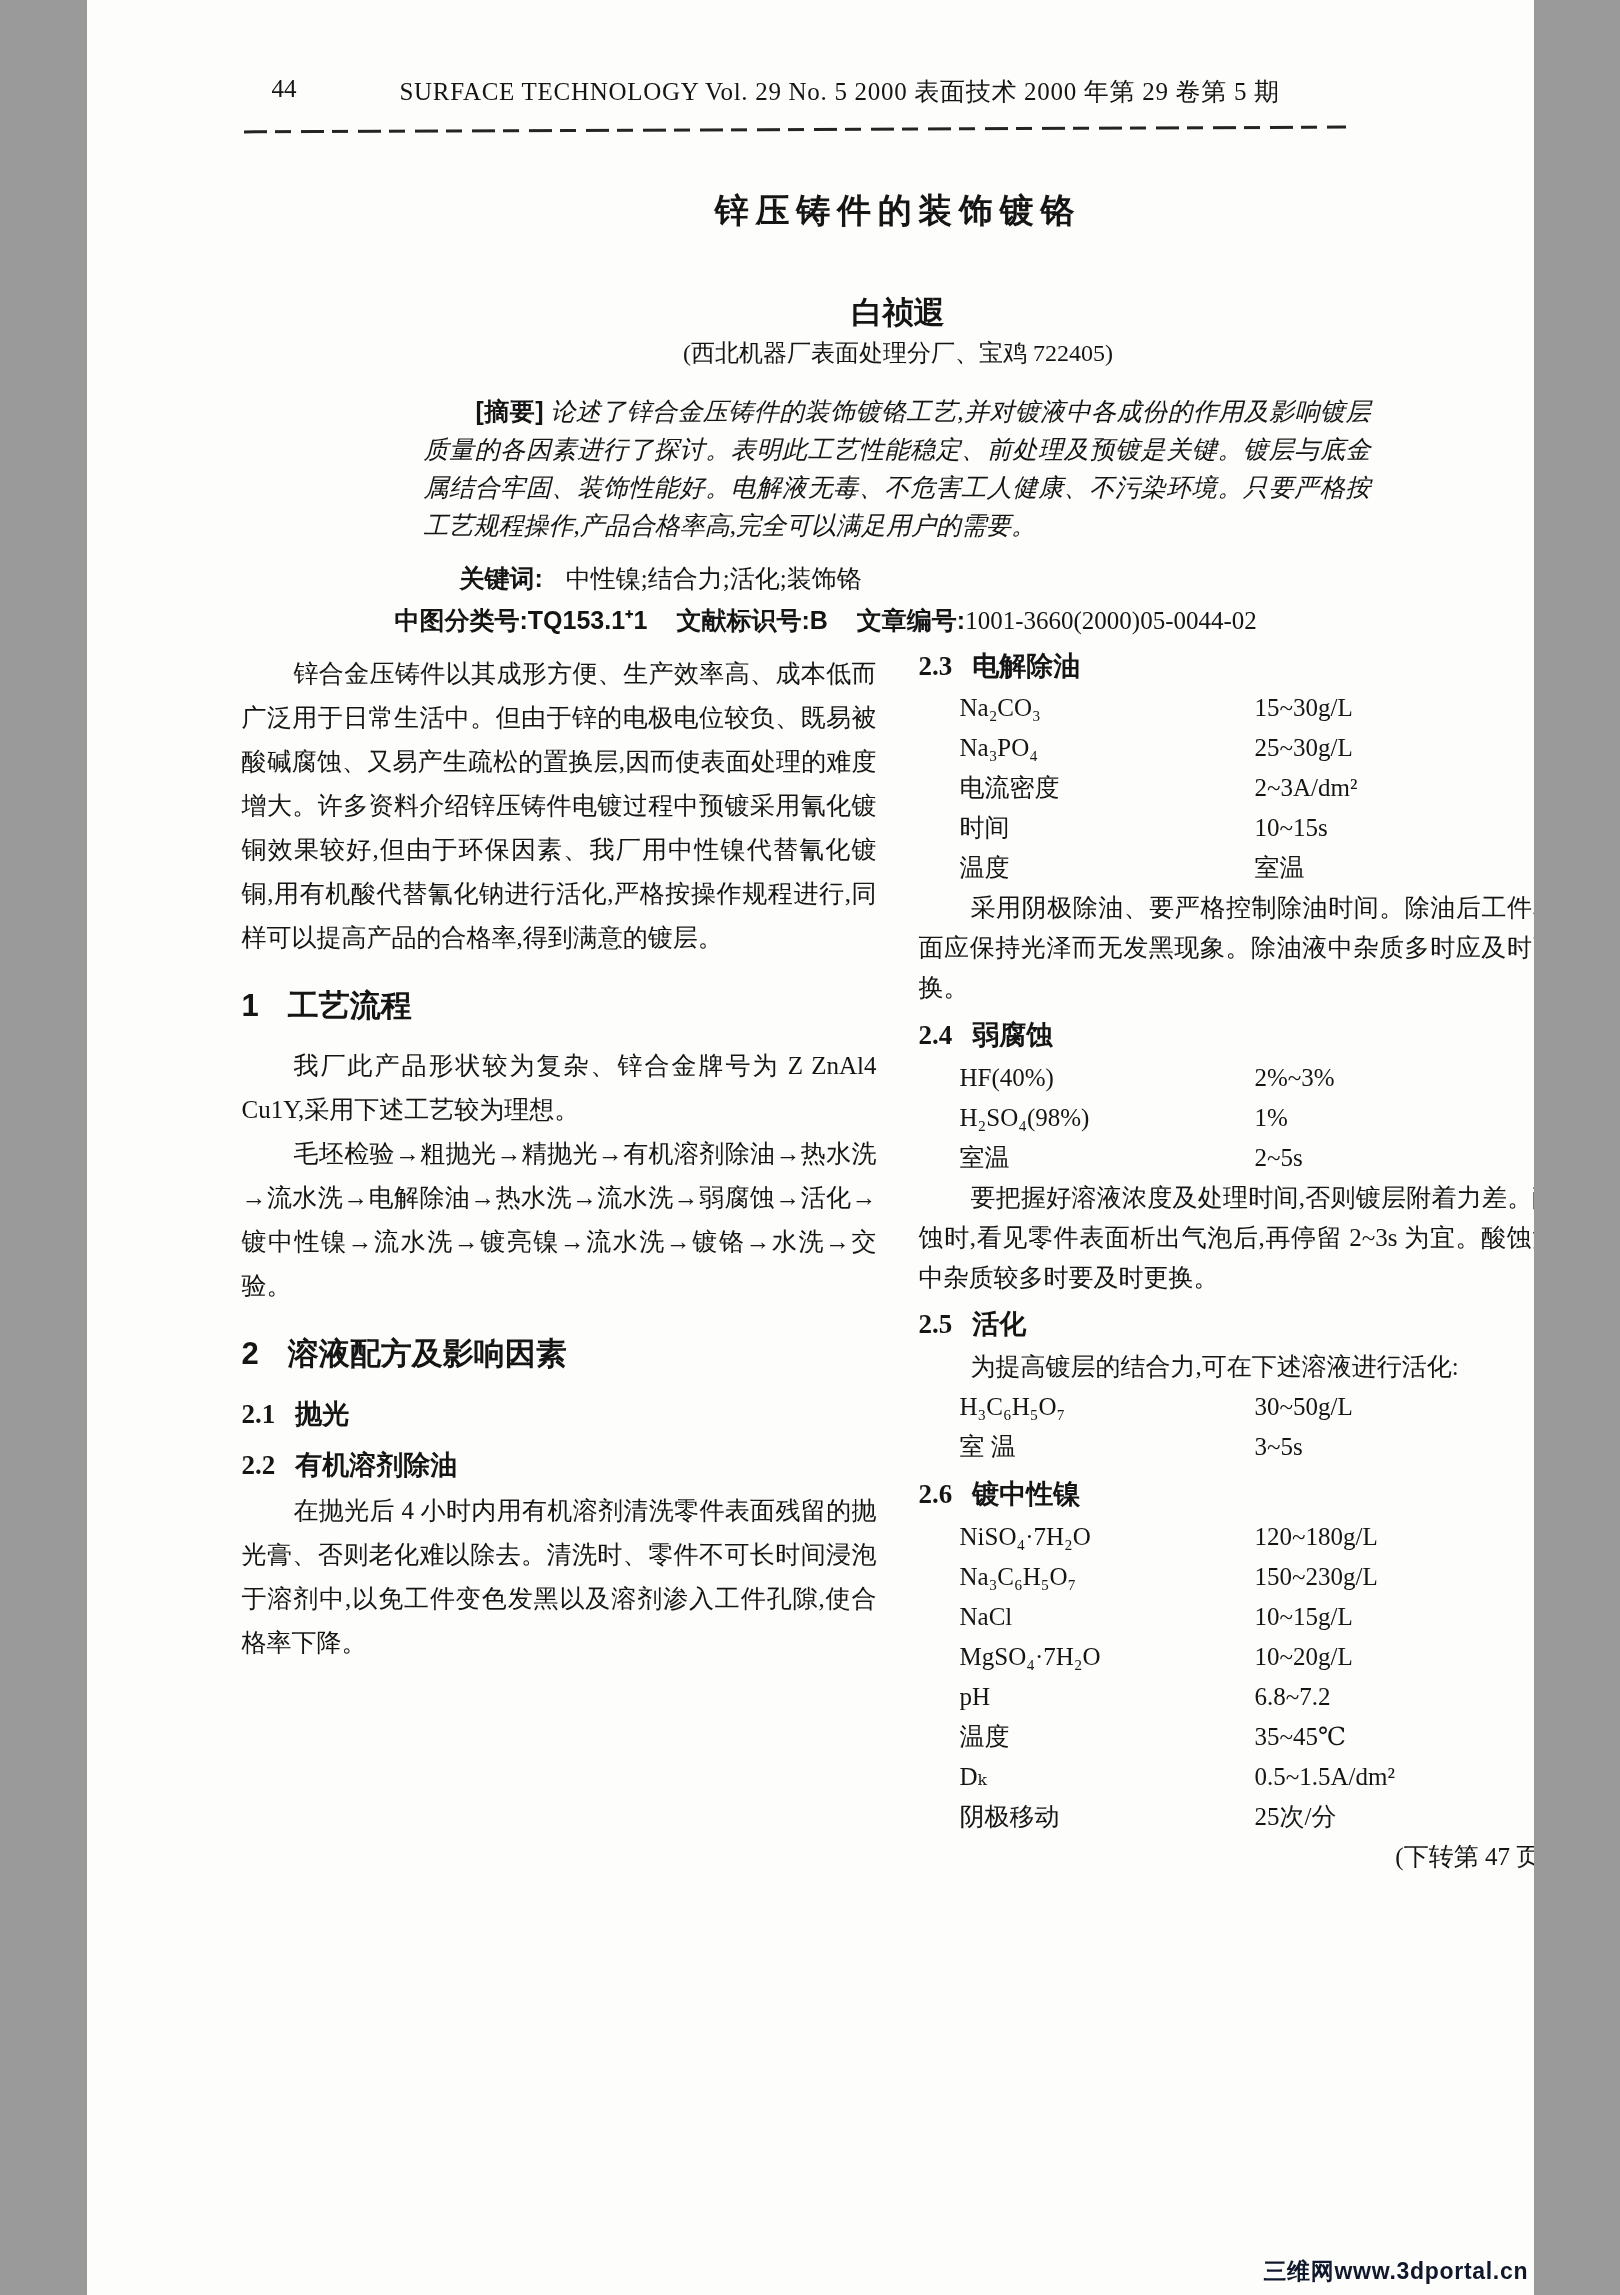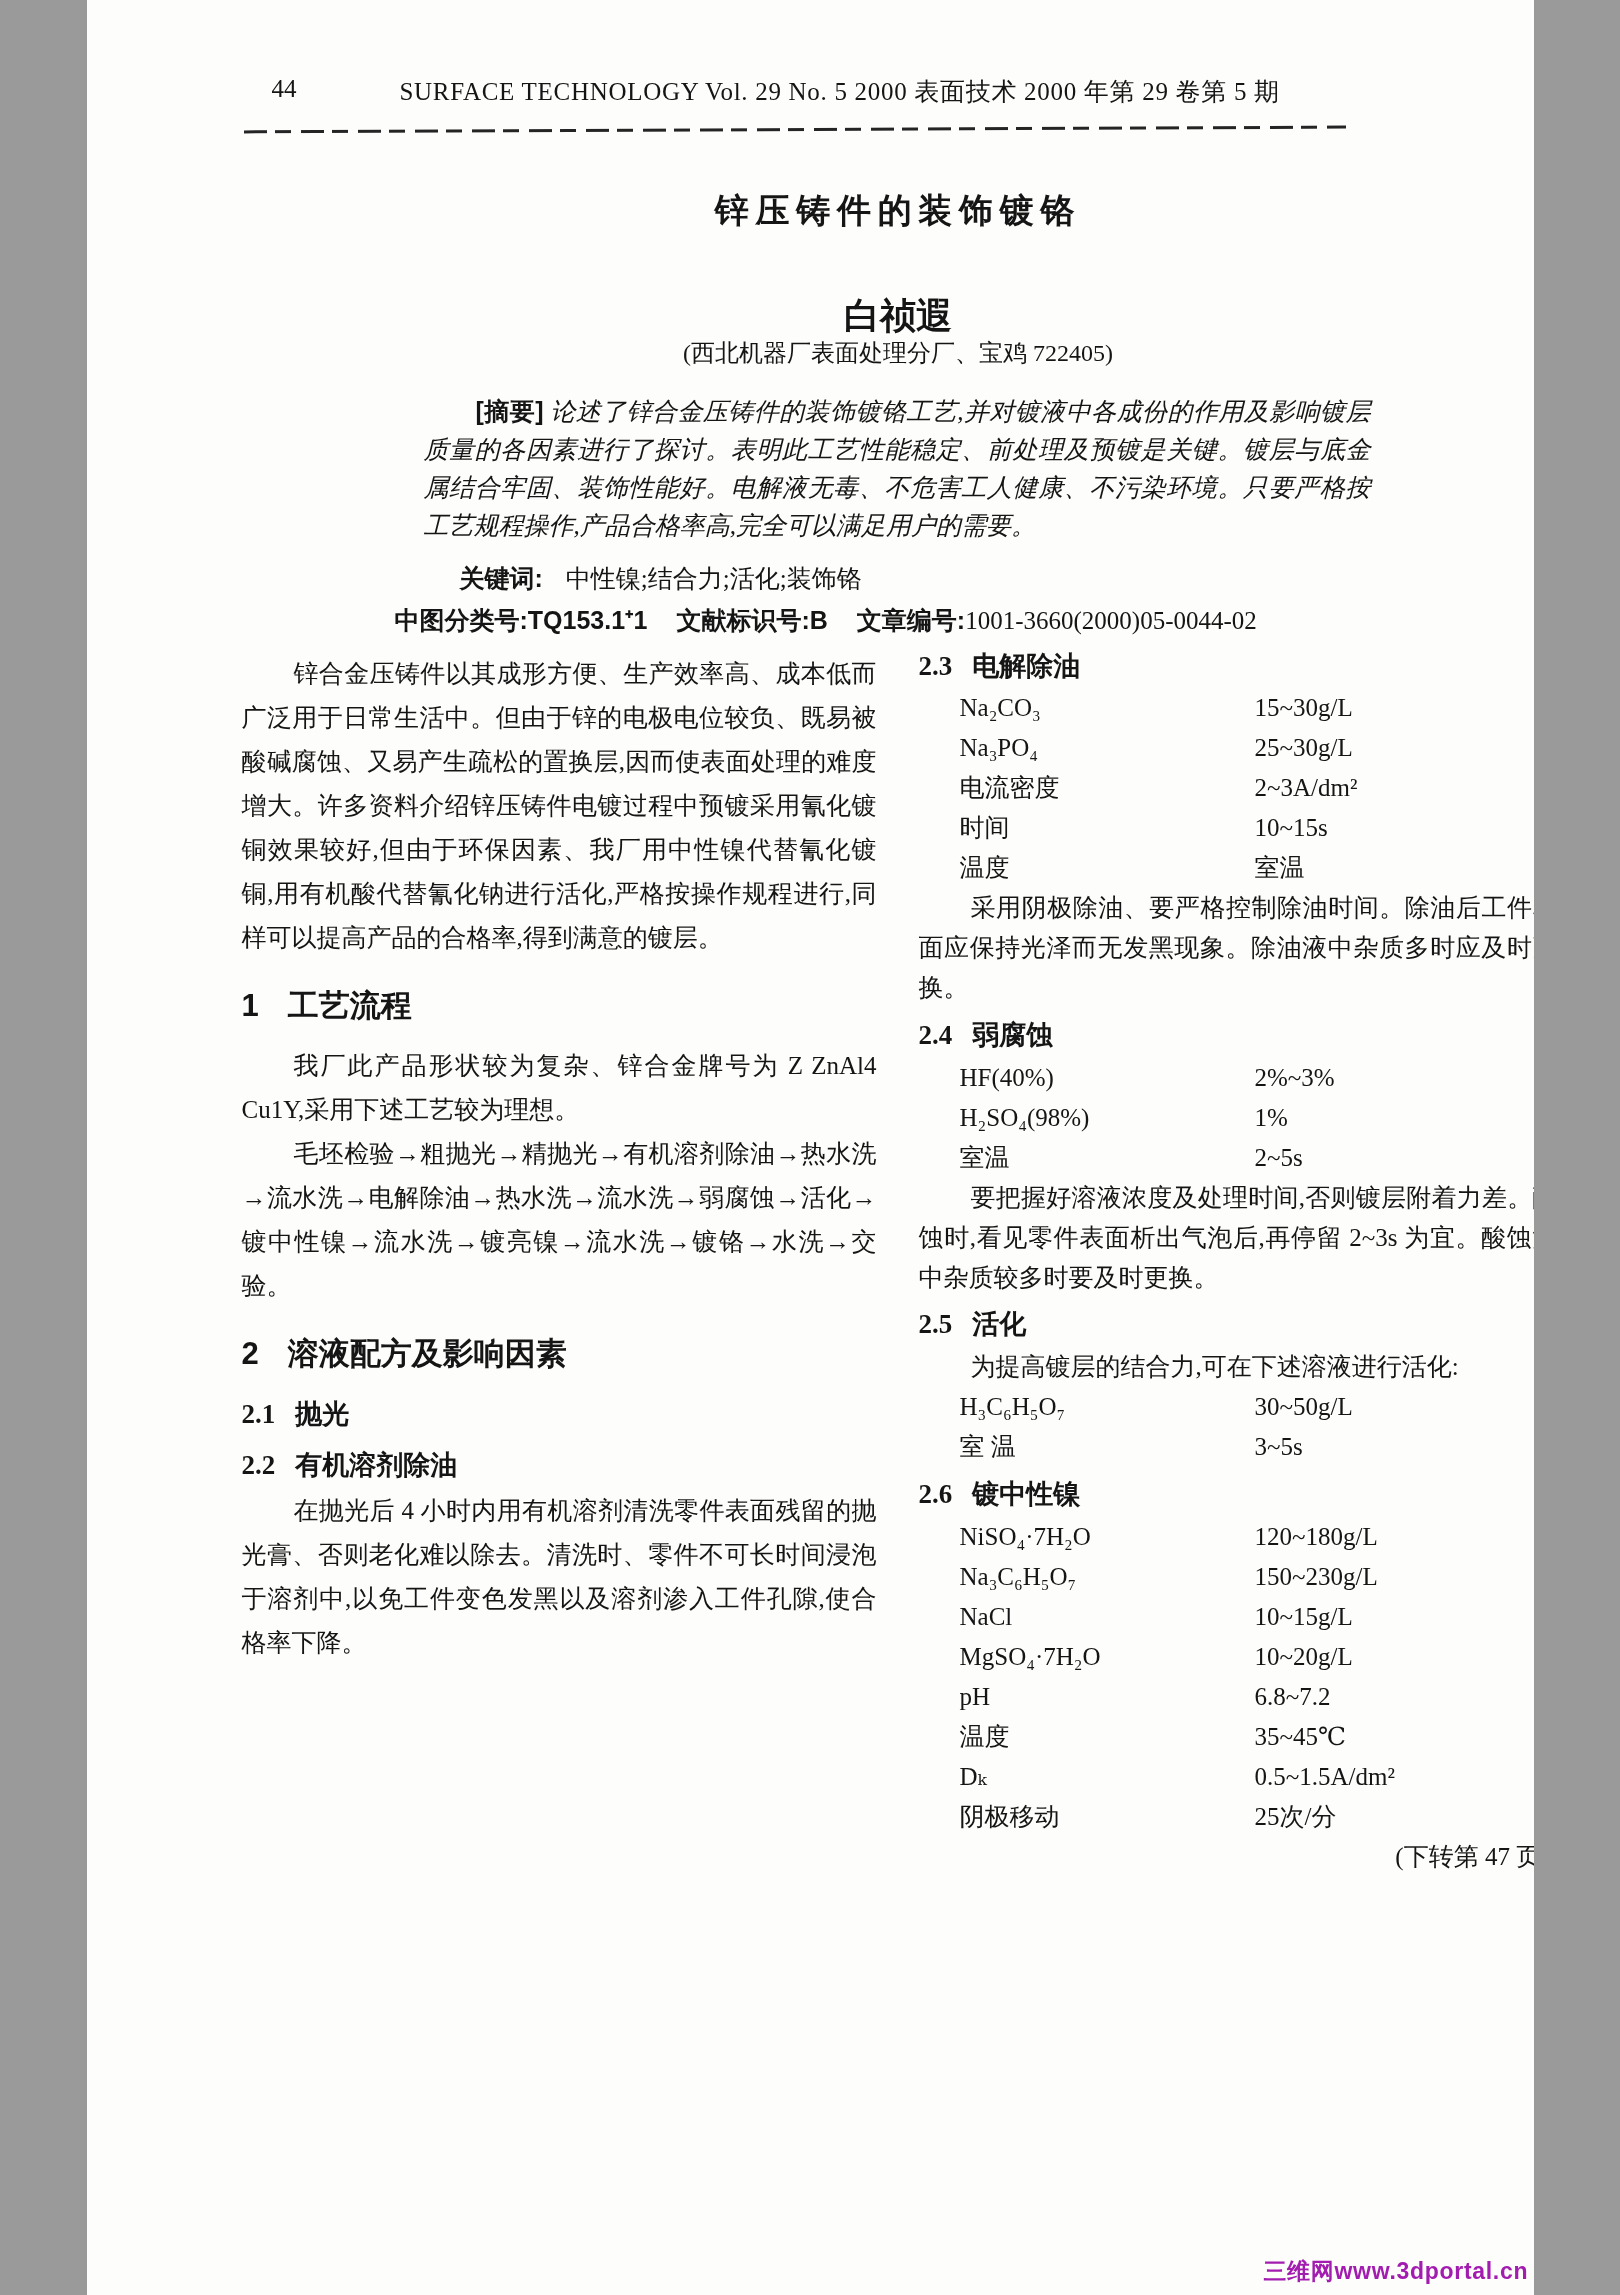--- a/index.html
+++ b/index.html
@@ -36,21 +36,21 @@
     margin: 0;
     text-align: center;
     font-family: "Liberation Sans", "DejaVu Sans", sans-serif;
     font-size: 34px; font-weight: bold;
     letter-spacing: 6.7px;
   }
   .author {
     position: absolute;
     top: 292px; left: 153px; width: 1317px;
     text-align: center;
-    font-size: 36px; font-weight: bold;
+    font-size: 31px; font-weight: bold;
   }
   .affil {
     position: absolute;
     top: 337px; left: 153px; width: 1317px;
     text-align: center;
     font-size: 24px;
   }
   
   .abstract {
     position: absolute;
@@ -96,21 +96,21 @@
   }
   .h2 .num { margin-right: 20px; font-family: "Liberation Serif", serif; }
   .defrow { display: flex; padding-left: 41px; }
   .dl { width: 295px; flex: none; }
   .dv { flex: 1; }
   .cont { text-align: right; text-indent: 0; padding-right: 8px; margin-top: 6.7px; }
   
   .watermark {
     position: absolute;
     right: 5.3px; bottom: 8px;
-    color: #a21caf;
+    color: #0f172a;
     font-family: "Liberation Sans", sans-serif;
     font-size: 23px; font-weight: bold;
     letter-spacing: 0.7px;
     margin-top: 48px;
   }
 </style>
 </head>
 <body>
 
 <div class="page">

